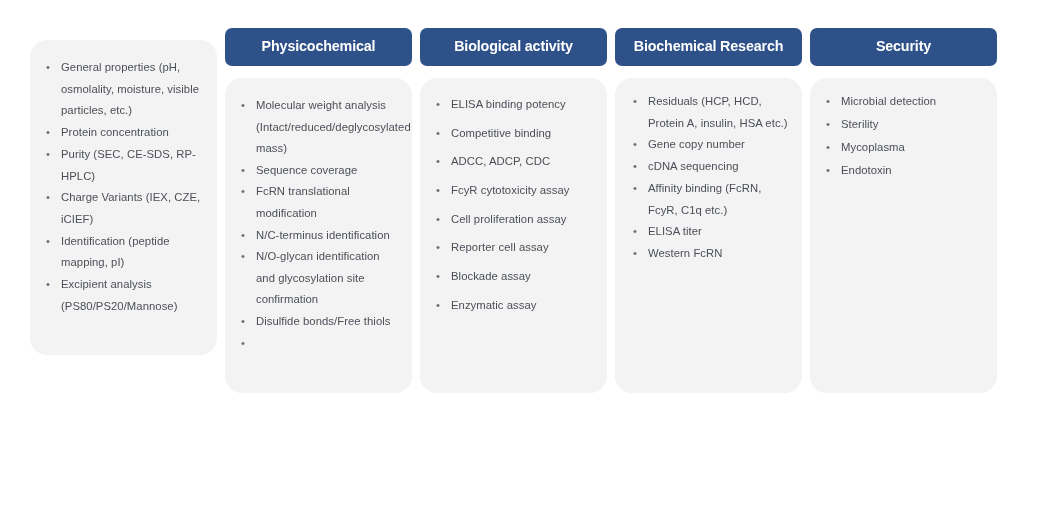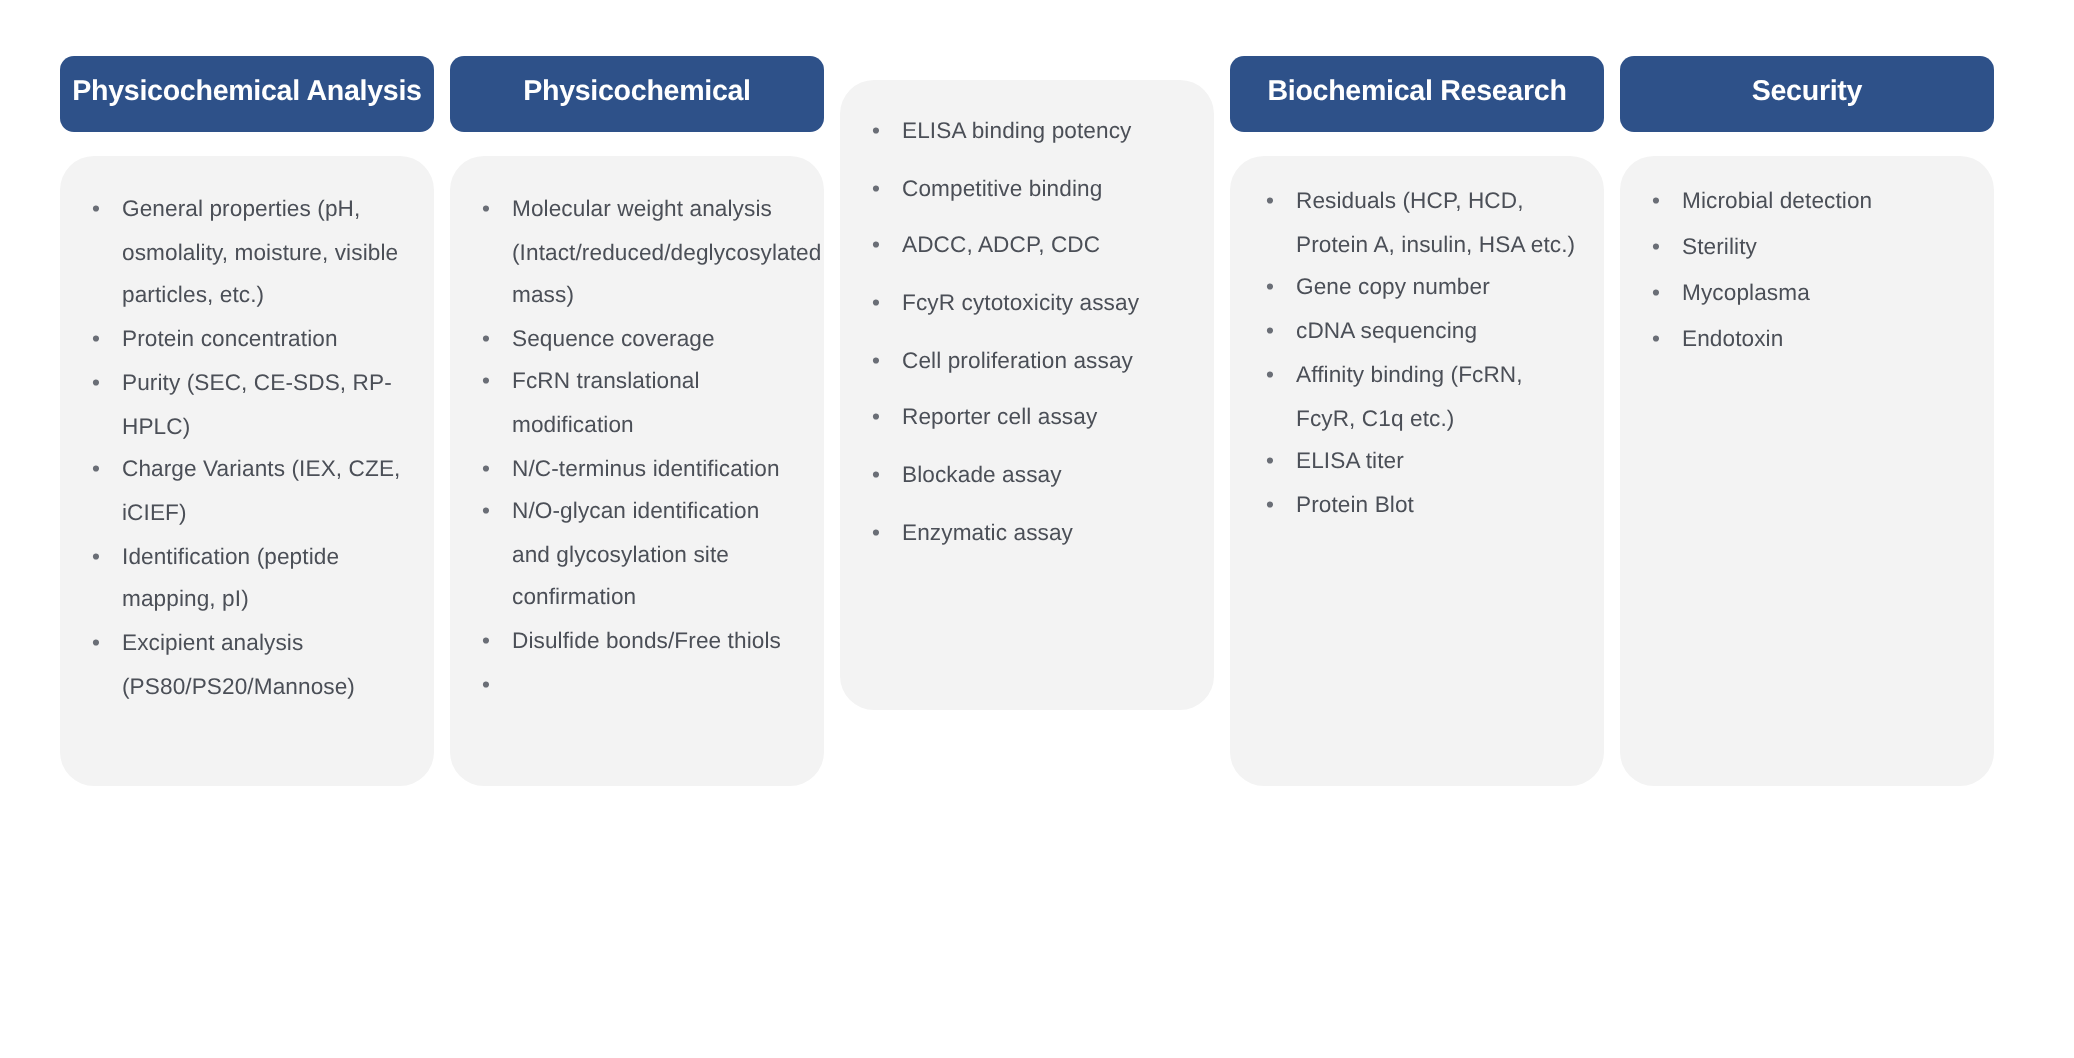--- a/index.html
+++ b/index.html
@@ -97,23 +97,20 @@
   .col-3 .col-card { padding-top: 16px; }
   .col-5 .col-card { padding-top: 13px; }
   .col-4 .col-card { padding-top: 13px; padding-left: 14px; }
 </style>
 </head>
 <body>
 
 <div class="board">
 
   <div class="column col-1">
-    <div class="col-header">
-      <span class="col-header-label">Physicochemical Analysis</span>
-    </div>
     <div class="col-card">
       <ul class="bullet-list">
         <li class="bullet-item">
           <span class="bullet-dot">•</span>
           <span>General properties (pH, osmolality, moisture, visible particles, etc.)</span>
         </li>
         <li class="bullet-item">
           <span class="bullet-dot">•</span>
           <span>Protein concentration</span>
         </li>
@@ -168,20 +165,23 @@
           <span>Disulfide bonds/Free thiols</span>
         </li>
         <li class="bullet-item">
           <span class="bullet-dot">•</span>
         </li>
       </ul>
     </div>
   </div>
 
   <div class="column col-3">
+    <div class="col-header">
+      <span class="col-header-label">Biological activity</span>
+    </div>
     <div class="col-card">
       <ul class="bullet-list">
         <li class="bullet-item">
           <span class="bullet-dot">•</span>
           <span>ELISA binding potency</span>
         </li>
         <li class="bullet-item">
           <span class="bullet-dot">•</span>
           <span>Competitive binding</span>
         </li>
@@ -234,21 +234,21 @@
         <li class="bullet-item">
           <span class="bullet-dot">•</span>
           <span>Affinity binding (FcRN, FcyR, C1q etc.)</span>
         </li>
         <li class="bullet-item">
           <span class="bullet-dot">•</span>
           <span>ELISA titer</span>
         </li>
         <li class="bullet-item">
           <span class="bullet-dot">•</span>
-          <span>Protein Blot</span>
+          <span>Western FcRN</span>
         </li>
       </ul>
     </div>
   </div>
 
   <div class="column col-5">
     <div class="col-header">
       <span class="col-header-label">Security</span>
     </div>
     <div class="col-card">

